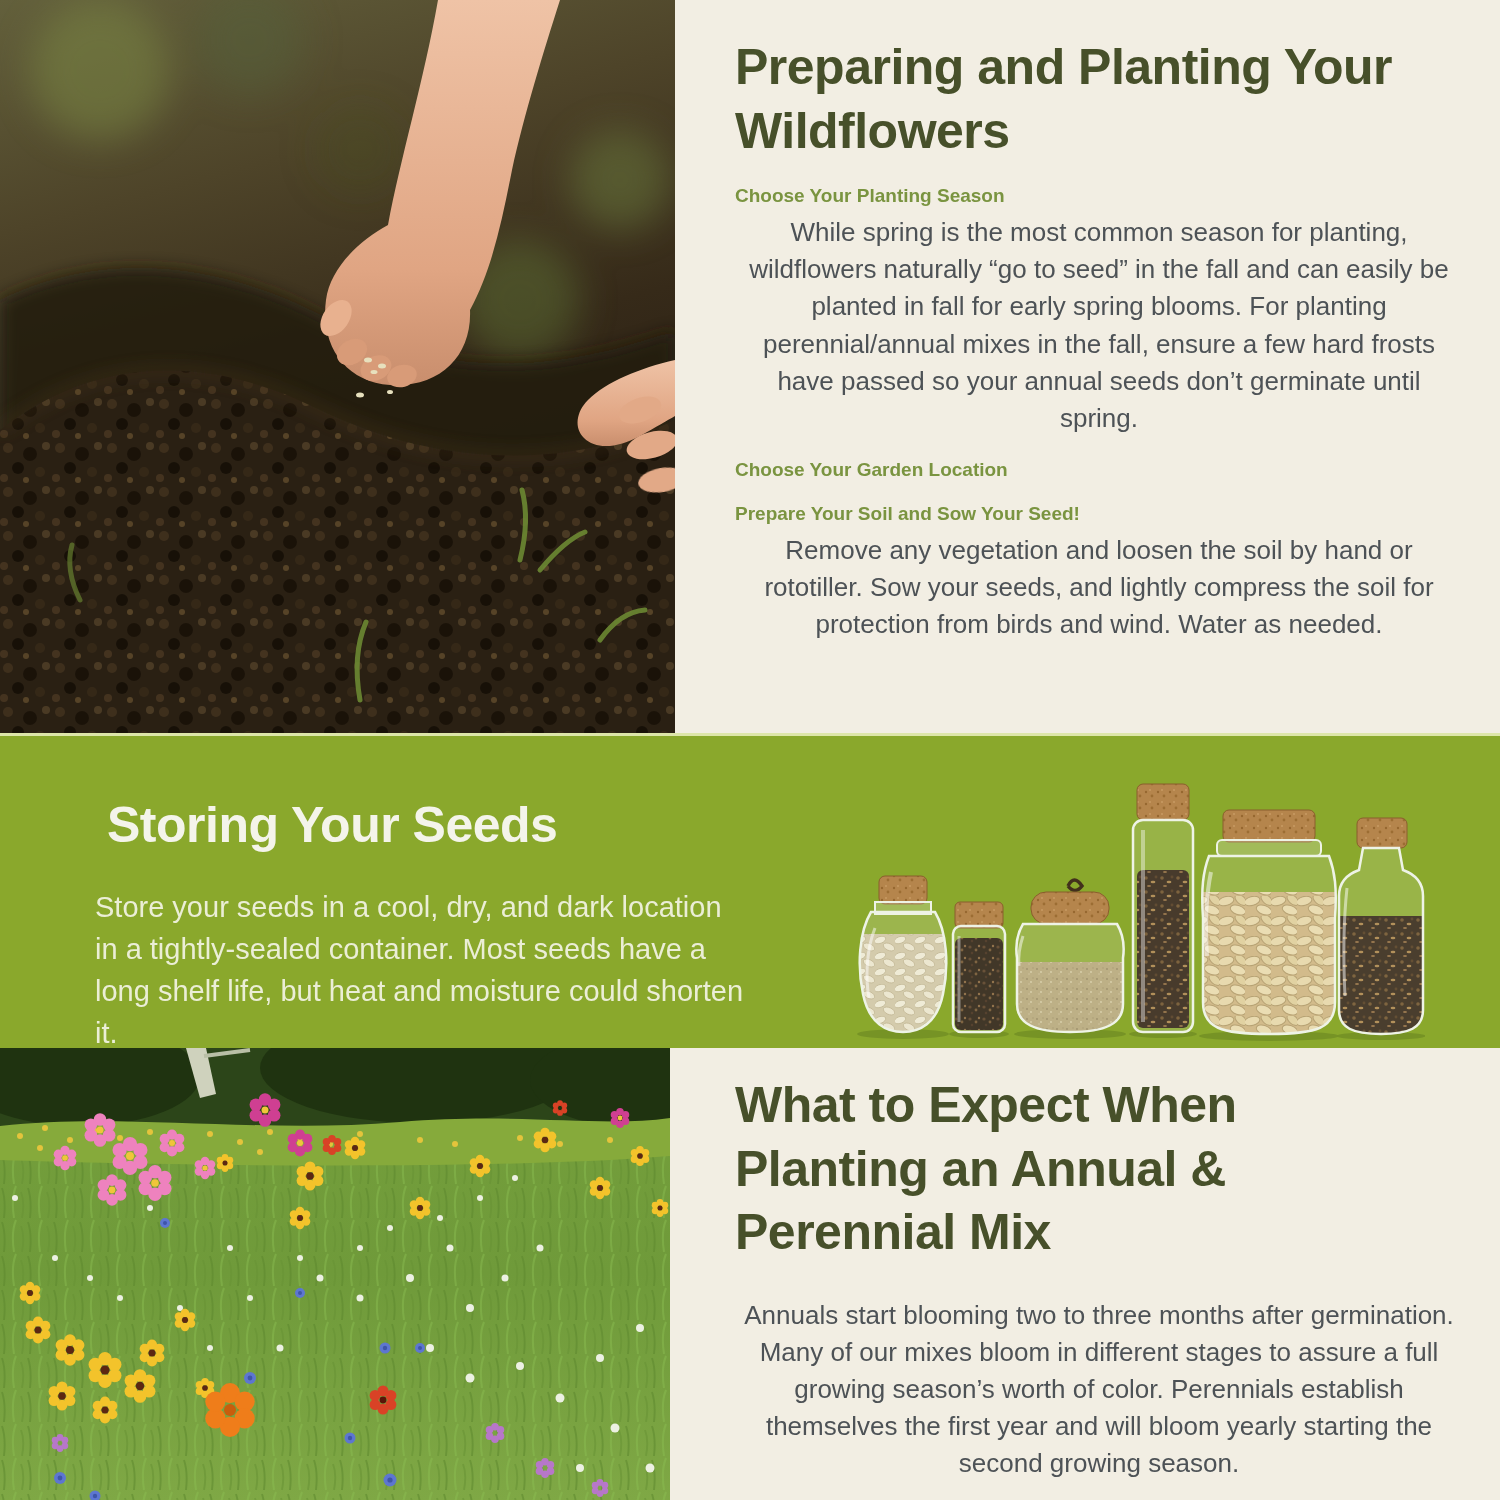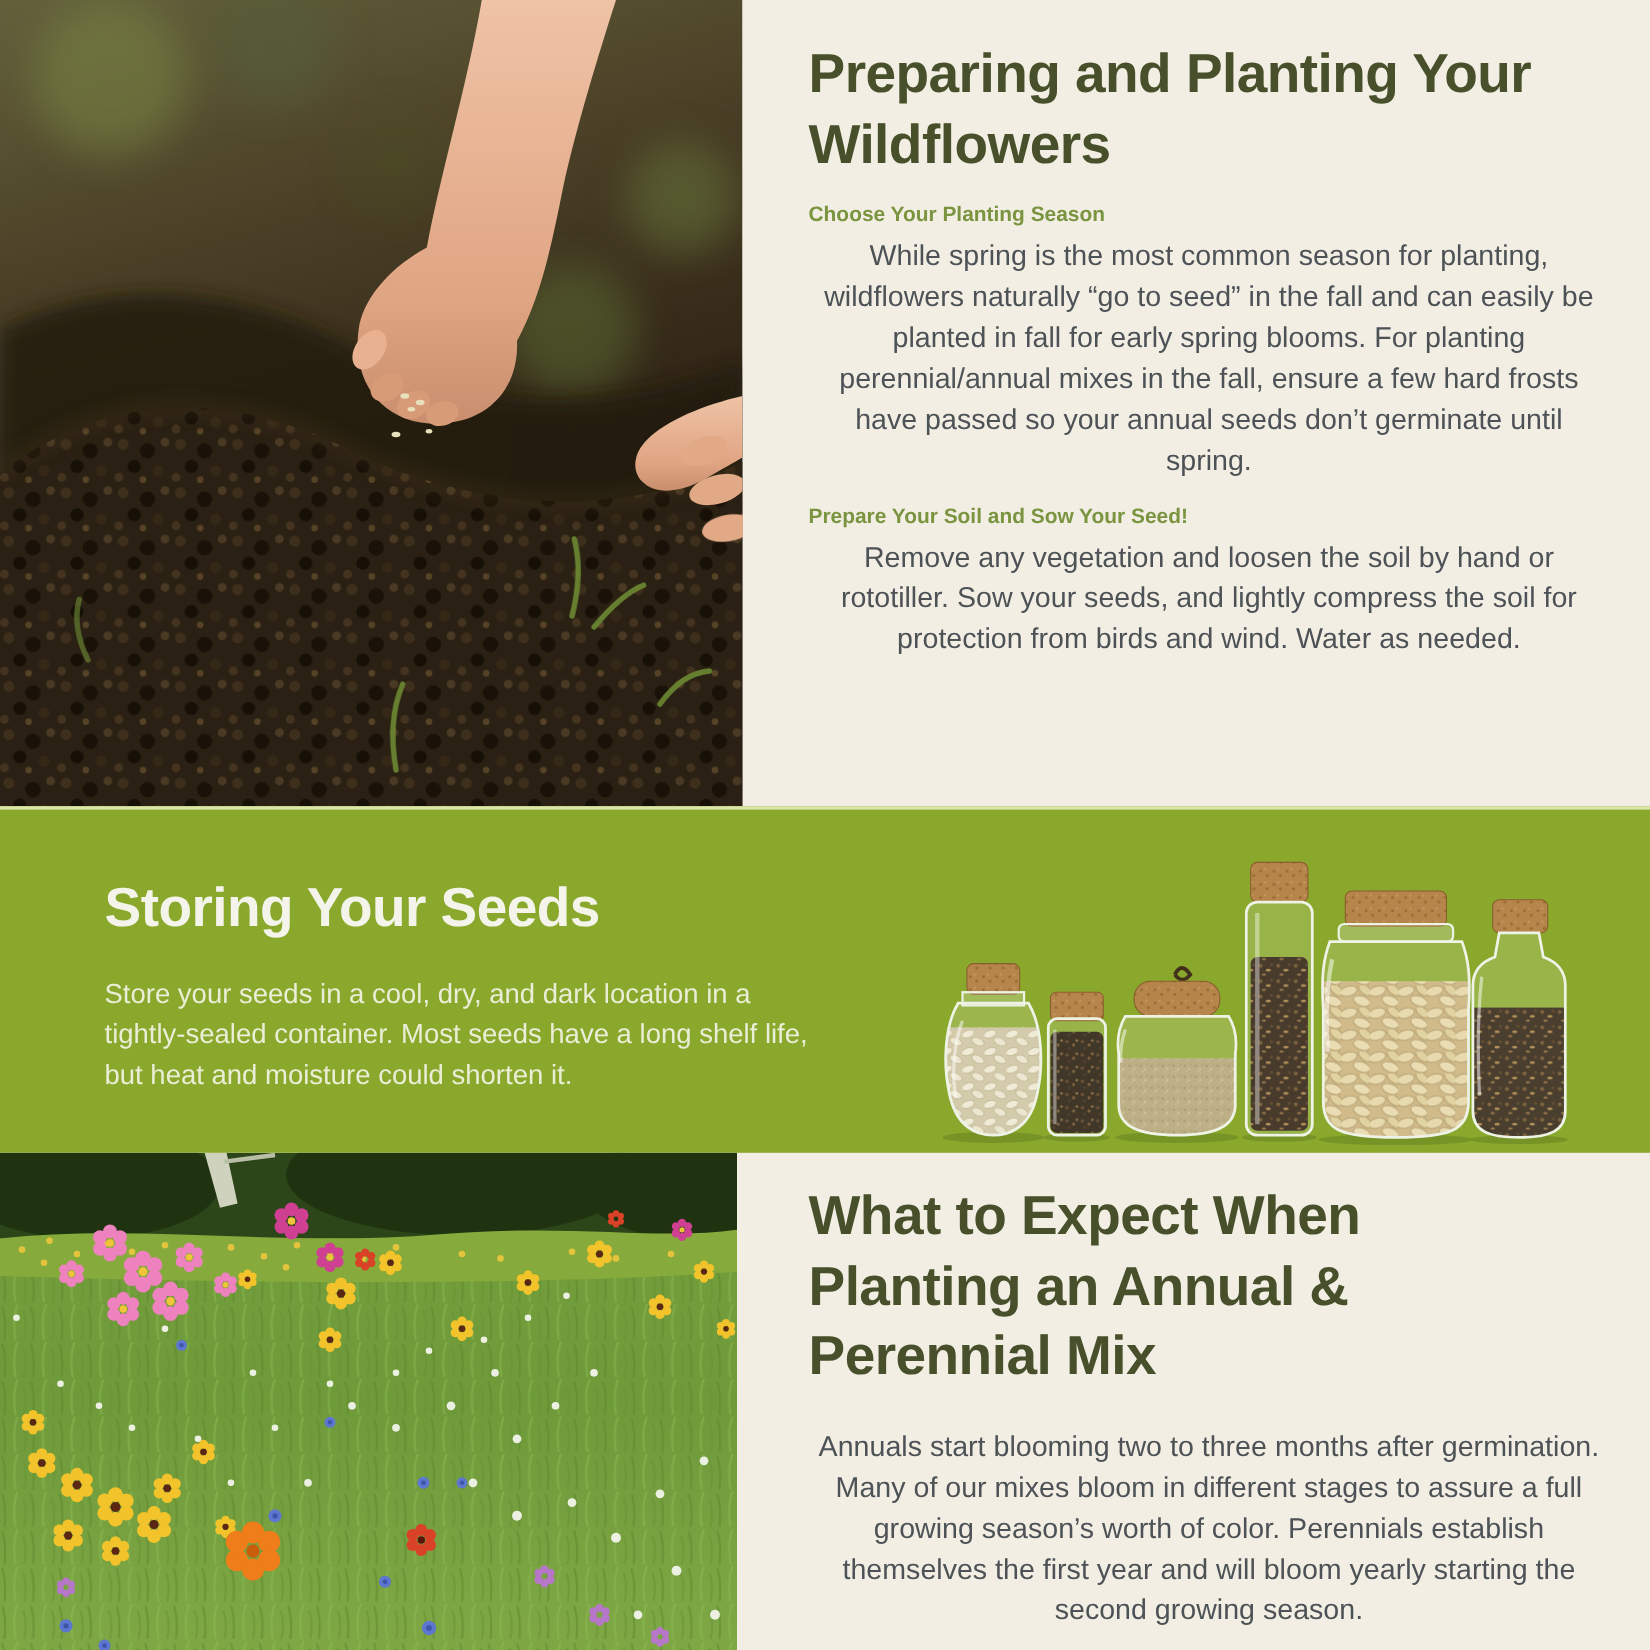--- a/index.html
+++ b/index.html
@@ -6,22 +6,22 @@
   .page{position:relative;width:1500px;height:1500px;background:#f2eee3;
         font-family:"Liberation Sans",sans-serif;overflow:hidden;}
   .photo{position:absolute;overflow:hidden;}
   .photo svg{display:block;width:100%;height:100%;}
   .soil-photo{left:0;top:0;width:675px;height:733px;}
   .meadow-photo{left:0;top:1048px;width:670px;height:452px;}
 
   .band{position:absolute;left:0;top:733px;width:1500px;height:315px;
         background:#8aa82c;border-top:3px solid #dde6a9;box-sizing:border-box;}
   .band-text{position:absolute;left:95px;top:60px;width:650px;}
-  .band-title{font-size:50px;font-weight:700;color:#f4f4ea;margin:0 0 32px 0;letter-spacing:-0.5px;}
-  .band-body{font-size:25px;line-height:1.45;color:#ebeed6;margin:0;}
+  .band-title{font-size:50px;font-weight:700;color:#f4f4ea;margin:0 0 32px 12px;letter-spacing:-0.5px;}
+  .band-body{font-size:29px;line-height:1.45;color:#ebeed6;margin:0;}
   .jars{position:absolute;left:855px;top:40px;width:570px;height:267px;}
   .jars svg{display:block;width:100%;height:100%;}
 
   .col{position:absolute;left:675px;width:825px;box-sizing:border-box;padding:36px 30px 0 60px;}
   .col-top{top:0;height:733px;}
   .col-bottom{top:1048px;height:480px;padding-top:26px;}
   .title{font-size:50px;line-height:1.27;font-weight:700;color:#47502a;
          letter-spacing:-0.5px;max-width:690px;margin:0 0 20px 0;}
   .subhead{font-size:19px;font-weight:700;color:#7a9440;margin:22px 0 7px 0;}
   .body{font-size:26px;line-height:1.43;color:#4d5256;margin:0;max-width:728px;text-align:center;}
@@ -105,20 +105,21 @@
         <ellipse cx="652" cy="445" rx="26" ry="13" transform="rotate(-15 652 445)"></ellipse>
         <ellipse cx="662" cy="480" rx="24" ry="12" transform="rotate(-10 662 480)"></ellipse>
       </g>
     </svg>
   </figure>
 
   <section class="col col-top">
     <h1 class="title">Preparing and Planting Your Wildflowers</h1>
     <h3 class="subhead">Choose Your Planting Season</h3>
     <p class="body">While spring is the most common season for planting, wildflowers naturally “go to seed” in the fall and can easily be planted in fall for early spring blooms. For planting perennial/annual mixes in the fall, ensure a few hard frosts have passed so your annual seeds don’t germinate until spring.</p>
+    <h3 class="subhead">Choose Your Garden Location</h3>
     <h3 class="subhead">Prepare Your Soil and Sow Your Seed!</h3>
     <p class="body">Remove any vegetation and loosen the soil by hand or rototiller. Sow your seeds, and lightly compress the soil for protection from birds and wind. Water as needed.</p>
   </section>
 
   <section class="band">
     <div class="band-text">
       <h2 class="band-title">Storing Your Seeds</h2>
       <p class="band-body">Store your seeds in a cool, dry, and dark location in a tightly-sealed container. Most seeds have a long shelf life, but heat and moisture could shorten it.</p>
     </div>
     <figure class="jars" style="margin:0">

